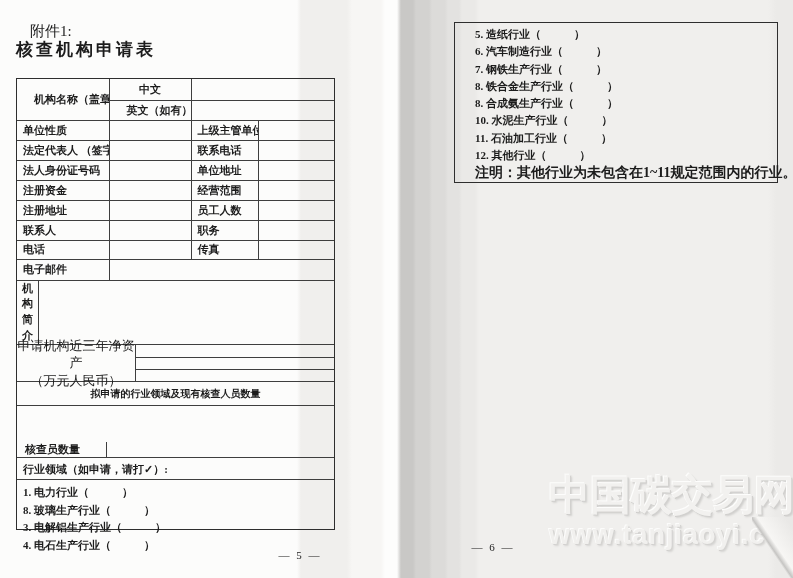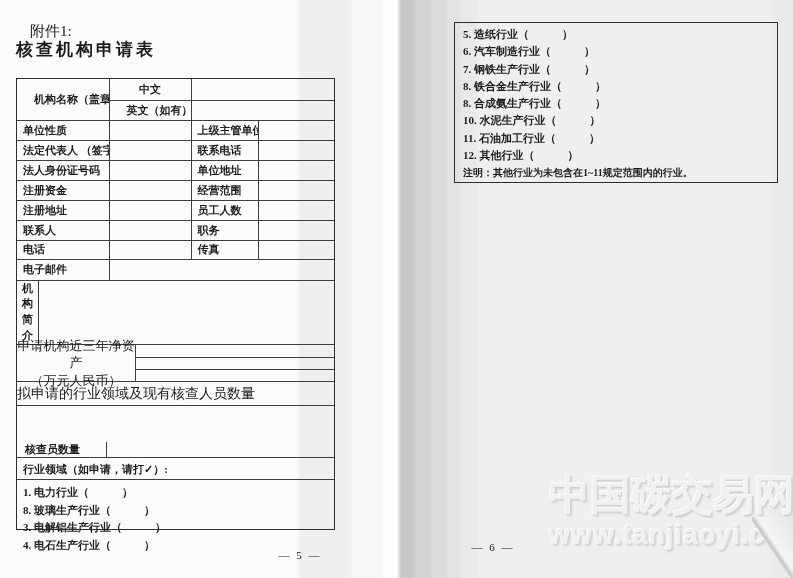--- a/index.html
+++ b/index.html
@@ -40,36 +40,36 @@
   .profile-label { width:21px; border-right:1px solid #3e3e3e; display:flex;
                    align-items:center; justify-content:center; text-align:center;
                    white-space:pre-line; font-size:11px; font-weight:bold; line-height:1.45; }
   .sec-assets { height:37px; display:flex; }
   .assets-label { width:118px; border-right:1px solid #3e3e3e; display:flex;
                   align-items:center; justify-content:center; text-align:center;
                   white-space:pre-line; font-size:13px; font-weight:normal; line-height:1.35; }
   .assets-rows { flex:1; display:flex; flex-direction:column; }
   .assets-row { flex:1; }
   .assets-row + .assets-row { border-top:1px solid #3e3e3e; }
-  .sec-header { height:24px; line-height:24px; text-align:left;
-                font-size:14px; font-weight:normal; }
+  .sec-header { height:24px; line-height:24px; text-align:center;
+                font-size:10px; font-weight:bold; }
   .sec-verifier { height:24px; display:flex;margin-top:36px; }
   .verifier-label { width:81px; border-right:1px solid #3e3e3e; display:flex;
                     align-items:center; padding-left:8px; font-size:11px; font-weight:bold; }
   .sec-industry-head { height:22px; line-height:22px; padding-left:6px;
                        font-size:11px; font-weight:bold; }
   .sec-industries { flex:1; padding:4px 0 0 6px; border-bottom:none; }
   .ind-item { line-height:17.5px; font-size:11px; font-weight:bold; white-space:nowrap; }
   .flex1 { flex:1; }
 
   
   .rbox { left:454px; top:22px; width:324px; height:161px; box-sizing:border-box;
-          border:1.5px solid #2e2e2e; padding:3px 0 0 8px; }
+          border:1.5px solid #2e2e2e; padding:3px 0 0 20px; }
   .rbox .ind-item { line-height:17.3px; }
-  .note-line { line-height:17.3px; font-size:10px; font-weight:bold; white-space:nowrap; }
+  .note-line { line-height:17.3px; font-size:14px; font-weight:bold; white-space:nowrap; }
 
   .pn5 { left:270px; top:549px; width:60px; text-align:center; font-size:11px; letter-spacing:2px; }
   .pn6 { left:463px; top:541px; width:60px; text-align:center; font-size:11px; letter-spacing:2px; }
 
   
   .wm-cn { left:549px; top:468px; font-size:41px; font-weight:bold; white-space:nowrap;
            font-family:"Liberation Sans", sans-serif; color:#f2f1ef; letter-spacing:0px;
            text-shadow:-1px -1px 0 #fdfdfc, 2px 2px 2px #d2d1cf, 1px 1px 0 #cccbc9; }
   .wm-url { left:549px; top:520px; font-size:27px; font-weight:bold; white-space:nowrap;
             font-family:"Liberation Sans", sans-serif; color:#f1f0ee; letter-spacing:1px;

